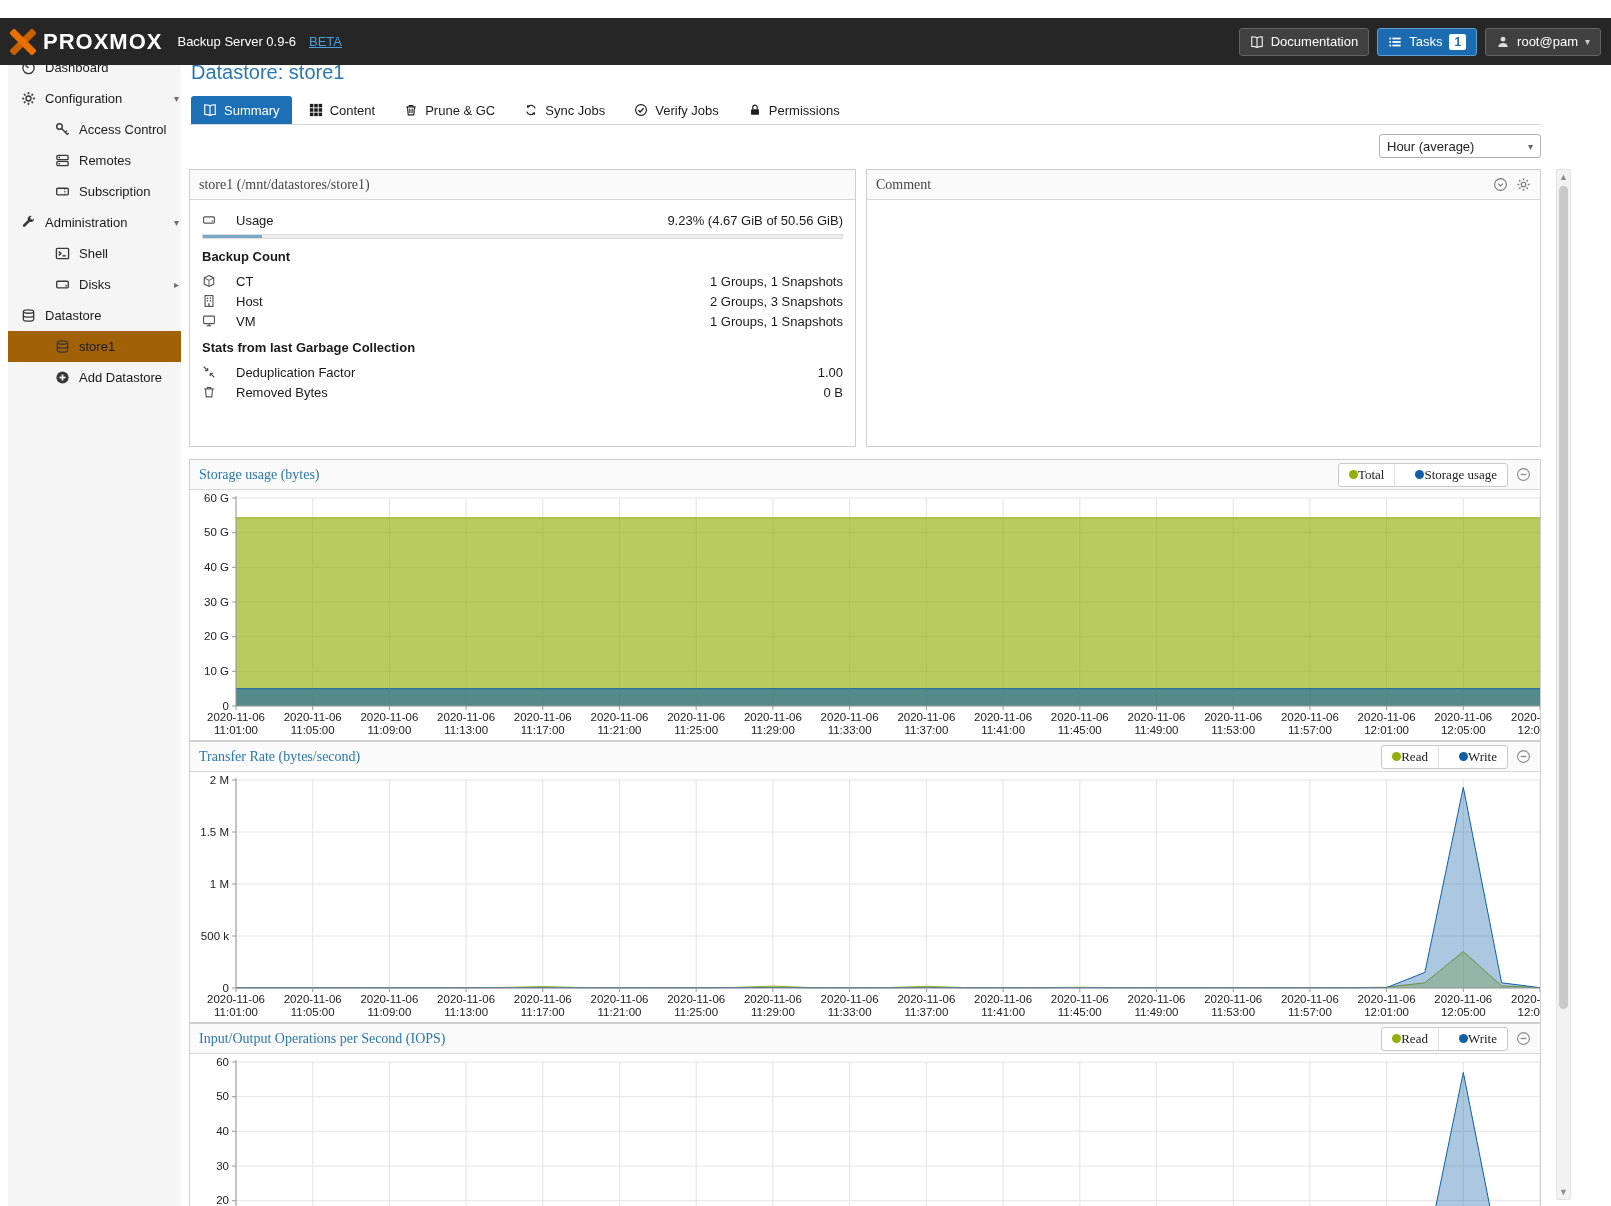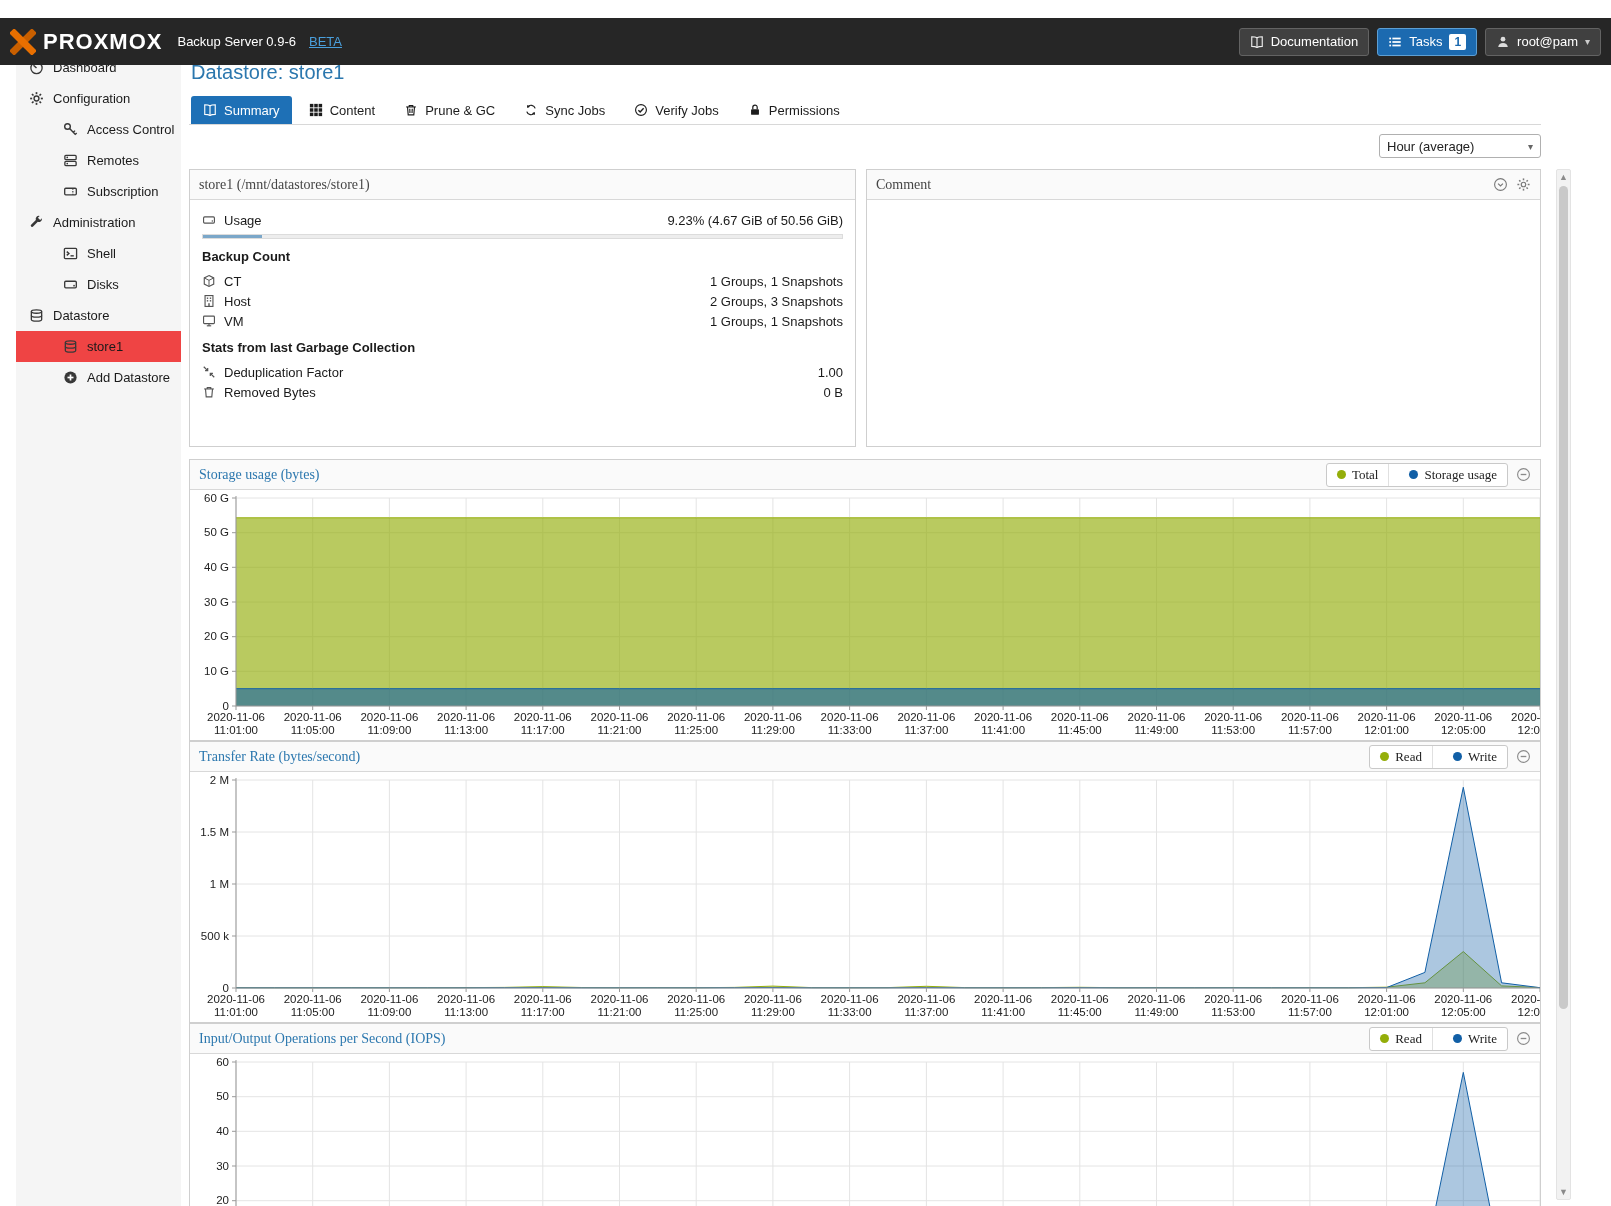--- a/index.html
+++ b/index.html
@@ -13,25 +13,25 @@
   .brand-name{color:#fff;font-size:22px;font-weight:bold;letter-spacing:1px;}
   .product{color:#fff;font-size:13px;margin-left:8px;}
   .beta{color:#4a9fdc;text-decoration:underline;margin-left:6px;cursor:pointer;}
   .topbar-actions{display:flex;gap:8px;align-items:center;}
   .tb-btn{display:flex;align-items:center;gap:7px;height:28px;padding:0 10px;background:#404040;
     border:1px solid #636363;border-radius:3px;color:#fff;font-size:13px;cursor:pointer;font-family:inherit;}
   .tb-btn.tasks{background:#1c6ab0;border-color:#5d9fd4;}
   .badge{background:#fff;color:#1c6ab0;border-radius:2px;padding:0 5px;font-size:12px;font-weight:bold;line-height:16px;}
   .caret{color:#ccc;font-size:10px;}
   
-  .sidebar{position:absolute;top:47px;left:16px;width:181px;bottom:0;background:#f5f5f5;
+  .sidebar{position:absolute;top:47px;left:8px;width:181px;bottom:0;background:#f5f5f5;
     border-right:1px solid #d4d4d4;padding-top:5px;}
   .nav-item{height:31px;display:flex;align-items:center;gap:9px;padding:0 8px 0 13px;cursor:pointer;position:relative;}
   .nav-item.lvl1{padding-left:47px;text-align:right;}
-  .nav-item.selected{background:#ef4444;}
+  .nav-item.selected{background:#a16207;}
   .nav-caret{position:absolute;right:9px;color:#6f6f6f;font-size:10px;}
   .nav-icon{width:15px;height:15px;display:flex;align-items:center;}
   
   .content{position:absolute;left:181px;top:47px;right:0;bottom:0;background:#fff;padding:6px 70px 0 8px;overflow:hidden;}
   .page-title{color:#2b77ae;font-size:20px;margin:8px 0 12px 2px;}
   .tabbar{display:flex;gap:5px;border-bottom:1px solid #d8d8d8;padding-left:2px;}
   .tab{display:flex;align-items:center;gap:7px;height:28px;padding:0 12px;border-radius:3px 3px 0 0;
     color:#1c1c1c;cursor:pointer;}
   .tab.active{background:#1e70b6;color:#fff;}
   .toolbar-row{display:flex;justify-content:flex-end;padding:9px 0;}
@@ -44,28 +44,28 @@
   .panel-hd{height:30px;background:#fafafa;border-bottom:1px solid #d8d8d8;display:flex;
     align-items:center;justify-content:space-between;padding:0 9px;font-family:Liberation Serif, serif;}
   .panel-title{font-size:14px;}
   .t-dark{color:#454545;}
   .t-blue{color:#2b77ae;}
   .panel-summary{width:667px;height:278px;}
   .panel-comment{flex:1;height:278px;}
   .panel-tools{display:flex;gap:8px;align-items:center;}
   .sum-body{padding:10px 12px;}
   .sum-row{display:flex;justify-content:space-between;align-items:center;height:20px;}
-  .sum-left{display:flex;align-items:center;gap:8px;}
+  .sum-left{display:flex;align-items:center;gap:20px;}
   .progress{height:5px;background:#ededed;border:1px solid #dcdcdc;margin:4px 0 10px 0;position:relative;}
   .progress-fill{position:absolute;left:0;top:0;bottom:0;background:#7ba7c9;}
   .sec-title{font-weight:bold;margin:9px 0 7px 0;}
   
   .chart-panel{}
   .legend{display:flex;border:1px solid #c9c9c9;border-radius:3px;background:#fff;overflow:hidden;}
-  .legend-item{display:flex;align-items:center;gap:6px;padding:3px 10px;cursor:pointer;color:#222;}
+  .legend-item{display:flex;align-items:center;padding:3px 10px;cursor:pointer;color:#222;}
   .legend-item + .legend-item{border-left:1px solid #e0e0e0;padding-left:20px;}
   .dot{width:9px;height:9px;border-radius:50%;display:inline-block;}
   .chart-body{height:250px;}
   .chart-body text{font-family:"Liberation Sans",sans-serif;}
   
   .scrollbar{position:absolute;top:122px;right:40px;bottom:6px;width:15px;background:#f2f2f2;
     border:1px solid #e3e3e3;border-radius:2px;}
   .sb-arrow{position:absolute;left:0;right:0;height:14px;display:flex;align-items:center;justify-content:center;
     color:#8a8a8a;font-size:9px;}
   .sb-arrow.up{top:0;}

